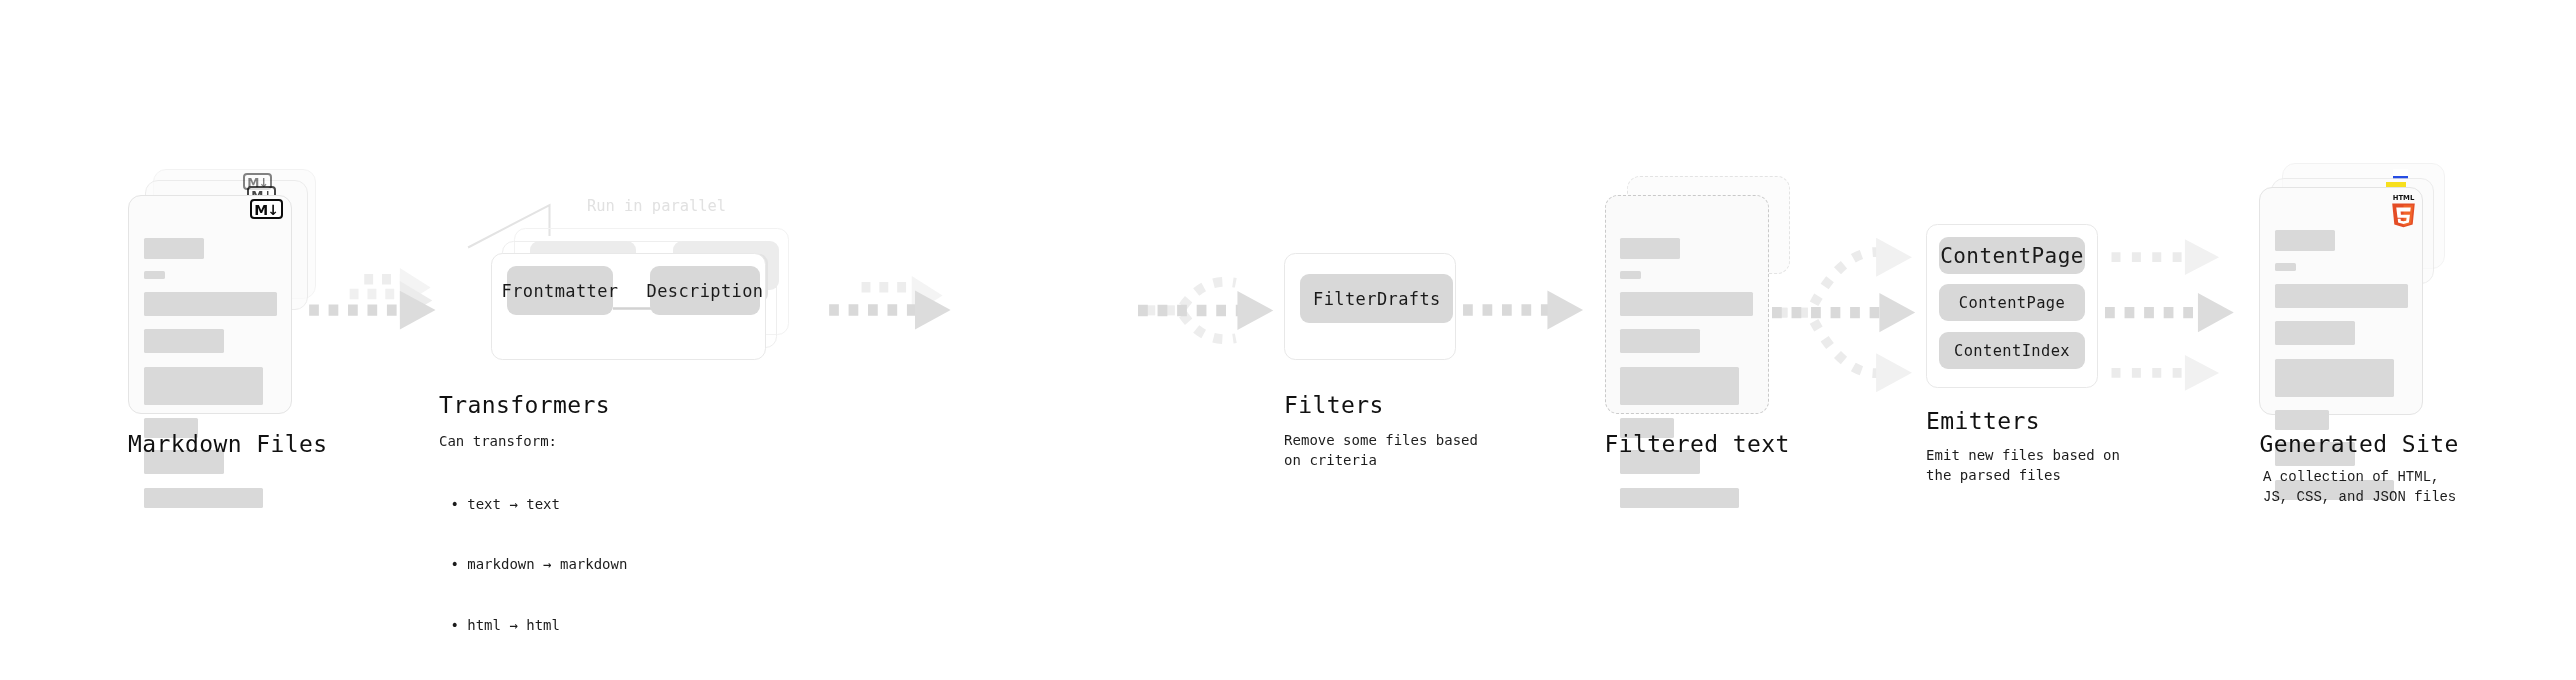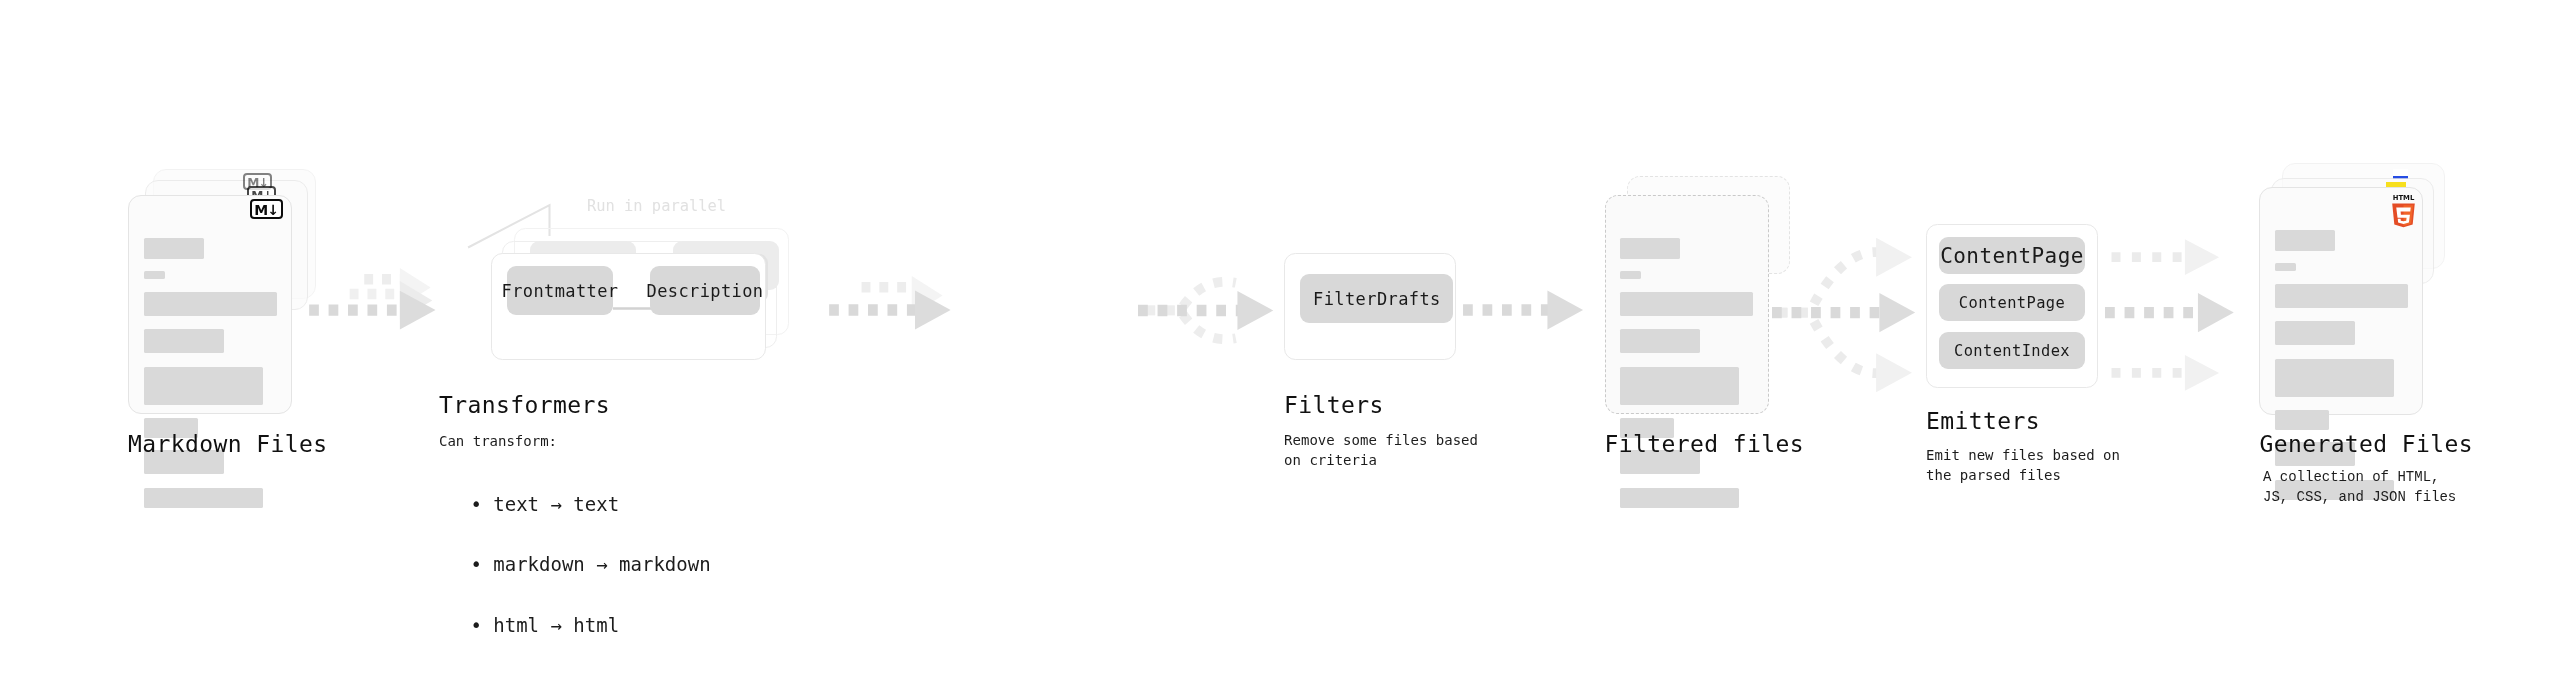--- a/index.html
+++ b/index.html
@@ -58,21 +58,21 @@
   }
   .subtitle{
     position:absolute;color:#1c1c1c;font-size:14px;line-height:19.5px;
     white-space:pre;
   }
   .parallel-label{
     position:absolute;color:#e1e1e1;font-size:15.4px;white-space:nowrap;
   }
 
   
-  .bullets{position:absolute;color:#1c1c1c;font-size:19px;line-height:20.3px;white-space:pre;margin-left:20px;}
+  .bullets{position:absolute;color:#1c1c1c;font-size:14px;line-height:20.3px;white-space:pre;}
   .bullets .b{display:block;}
 
   svg{display:block;overflow:visible;}
 </style>
 </head>
 <body>
 
 <div id="stage">
 
   <div class="abs" style="left:0;top:0;width:341px;height:681px;">
@@ -215,21 +215,21 @@
         <div class="bar" style="left: 14.6px; top: 42px; width: 60px; height: 21px;"></div>
         <div class="bar" style="left: 14.6px; top: 75px; width: 21px; height: 8.1px;"></div>
         <div class="bar" style="left: 14.6px; top: 96px; width: 133px; height: 24.4px;"></div>
         <div class="bar" style="left: 14.6px; top: 133px; width: 80px; height: 24.4px;"></div>
         <div class="bar" style="left: 14.6px; top: 171px; width: 119px; height: 38px;"></div>
         <div class="bar" style="left: 14.6px; top: 222px; width: 54px; height: 19.5px;"></div>
         <div class="bar" style="left: 14.6px; top: 254px; width: 80px; height: 24.4px;"></div>
         <div class="bar" style="left: 14.6px; top: 292px; width: 119px; height: 20.3px;"></div>
       </div>
 
-    <div class="title" style="left:19.5px;top:431px;">Filtered files</div>
+    <div class="title" style="left:19.5px;top:431px;">Filtered text</div>
   </div>
 
   <div class="abs" style="left:1772px;top:236px;width:179px;height:163px;">
     <svg width="179" height="163" viewBox="0 0 220 200">
       <path d="M8 94 L46 94 Q86 14 134 20" stroke="#ebebeb" stroke-width="12" stroke-dasharray="11 14" fill="none"></path>
       <polygon points="128,2 172,26 128,50" fill="#f1f1f1"></polygon>
       <path d="M8 94 L46 94 Q86 174 134 168" stroke="#ebebeb" stroke-width="12" stroke-dasharray="11 14" fill="none"></path>
       <polygon points="128,144 172,168 128,192" fill="#f1f1f1"></polygon>
       <g stroke="#d9d9d9" stroke-width="14" stroke-dasharray="12 12" fill="none">
         <line x1="0" y1="94" x2="140" y2="94"></line>
@@ -295,19 +295,19 @@
       <svg width="29" height="36" viewBox="0 0 36 44">
         <text x="18" y="10" text-anchor="middle" font-size="8.5" font-family="DejaVu Sans, sans-serif" font-weight="bold" fill="#111">HTML</text>
         <path d="M4 14 L6.6 40 L18 43.5 L29.4 40 L32 14 Z" fill="#e44d26"></path>
         <path d="M18 16 L18 41.8 L27.6 38.8 L29.8 16 Z" fill="#f16529"></path>
         <path d="M9 19 H27 L26.4 24 H14.4 L14.8 28 H26 L24.7 37.5 L18 39.4
                  L11.3 37.5 L10.9 33 H14.4 L14.6 35.2 L18 36.1 L21.4 35.2
                  L21.8 31.6 H10.6 Z" fill="#ffffff"></path>
       </svg>
     </div>
 
-    <div class="title" style="left:24.4px;top:431px;">Generated Files</div>
+    <div class="title" style="left:24.4px;top:431px;">Generated Site</div>
     <div class="subtitle" style="left:28px;top:468px;font-family:Liberation Mono, monospace;">A collection of HTML,
 JS, CSS, and JSON files</div>
   </div>
 
 </div>
 
 
 </body></html>

